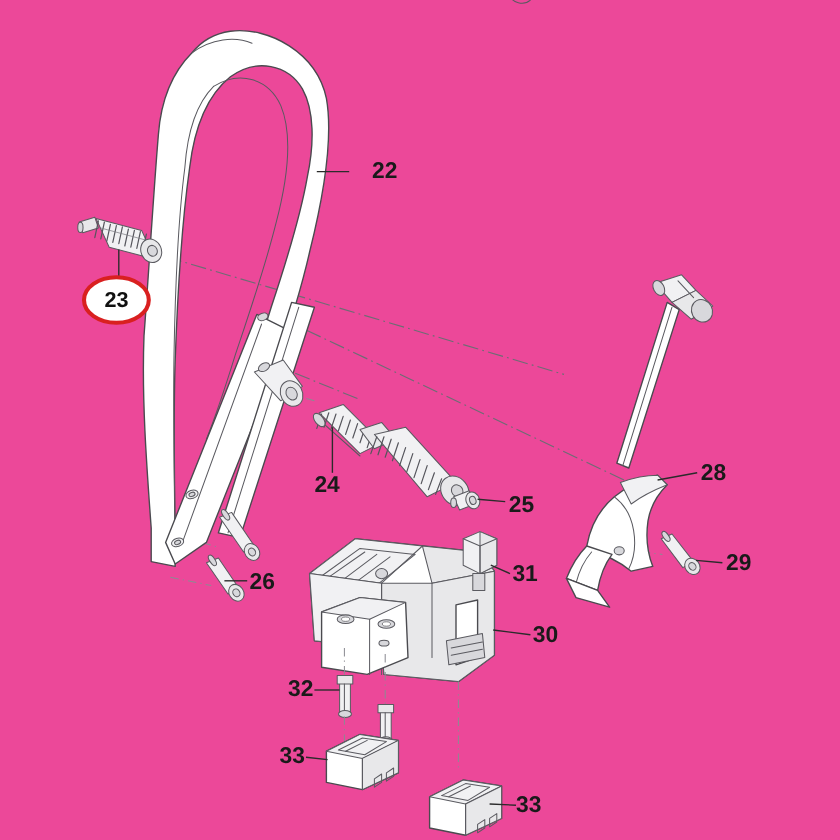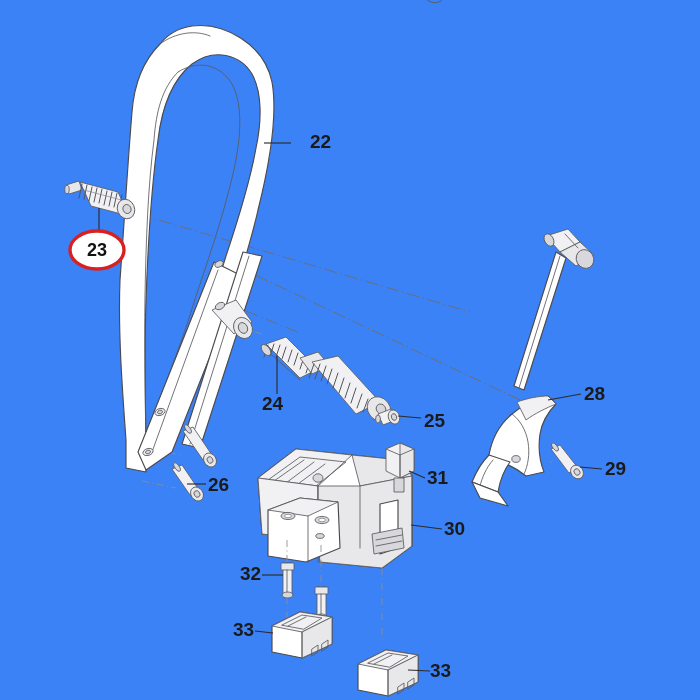--- a/index.html
+++ b/index.html
@@ -4,21 +4,21 @@
 <style>
   html, body {
     margin: 0;
     padding: 0;
     background: #ffffff;
   }
   #diagram-root {
     position: relative;
     width: 700px;
     height: 700px;
-    background: #3b82f6;
+    background: #ec4899;
     font-family: "Liberation Sans", sans-serif;
     overflow: hidden;
   }
   #parts-svg {
     position: absolute;
     left: 0;
     top: 0;
     width: 700px;
     height: 700px;
   }

